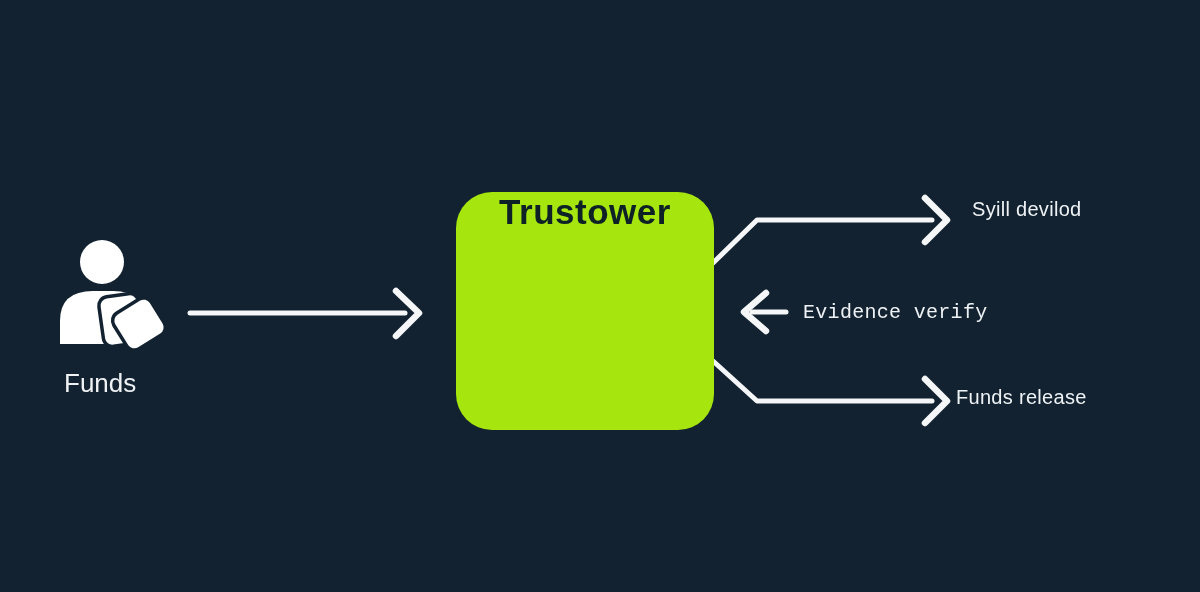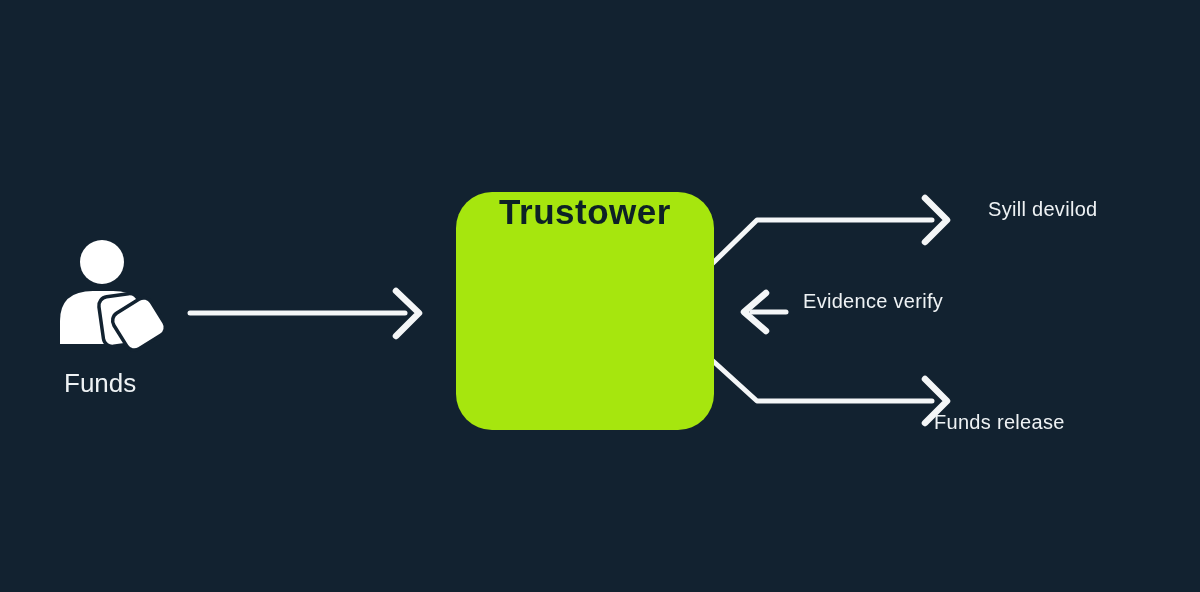--- a/index.html
+++ b/index.html
@@ -71,23 +71,23 @@
   .label-funds{
     left:64px; top:368px;
     font-size:26px;
     font-weight:500;
   }
   .label-out{
     font-size:20px;
     font-weight:400;
     letter-spacing:0.3px;
   }
-  .label-out-1{ left:972px; top:198px;margin-left:16px; }
-  .label-out-2{ left:803px; top:290px; }
-  .label-out-3{ left:934px; top:386px;margin-top:25px; }
+  .label-out-1{ left:972px; top:198px; }
+  .label-out-2{ left:803px; top:301px;font-family:Liberation Mono, monospace; }
+  .label-out-3{ left:956px; top:386px; }
 </style>
 </head>
 <body>
 
 <div class="stage">
 
   <svg class="overlay-svg" viewBox="0 0 1200 592">
 
     <g>
       <circle class="icon-fill" cx="102" cy="262" r="22"></circle>

